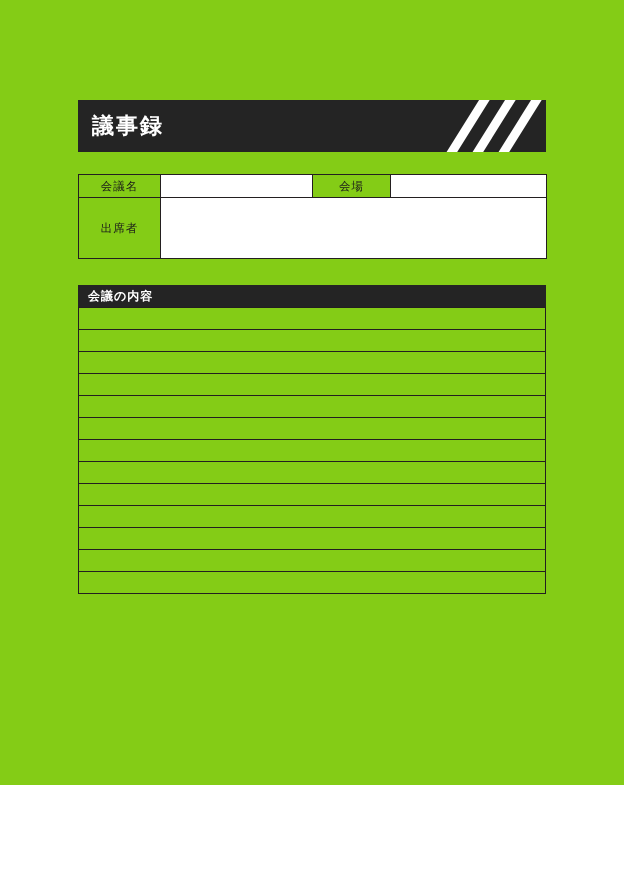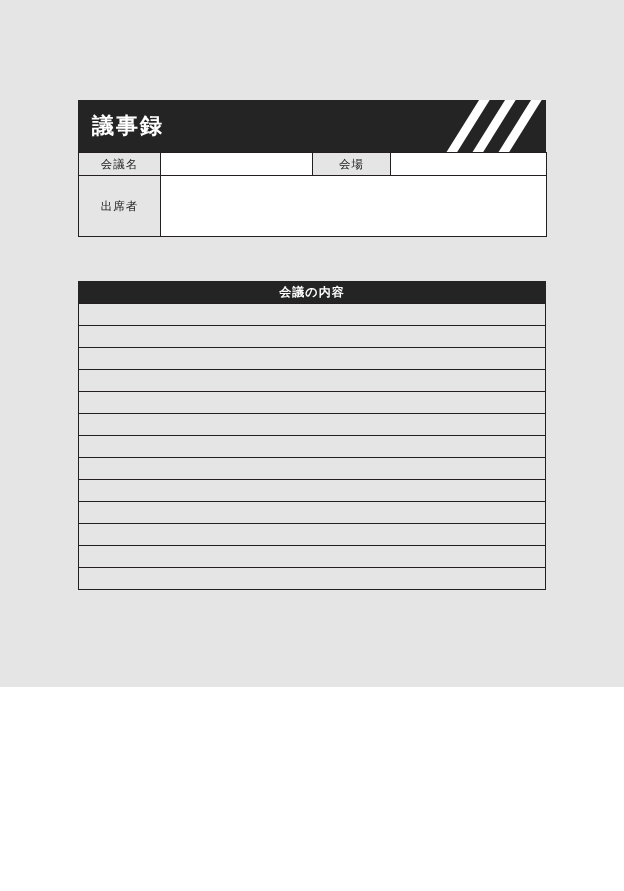--- a/index.html
+++ b/index.html
@@ -11,22 +11,22 @@
     height: 891px;
     background: #ffffff;
     font-family: "Liberation Sans", sans-serif;
     color: #1a1a1a;
     overflow: hidden;
   }
 
   .page {
     position: relative;
     width: 624px;
-    height: 687px;
-    background: #e5e5e5;
+    height: 785px;
+    background: #84cc16;
     box-sizing: border-box;
   }
 
   .sheet {
     position: absolute;
     left: 78px;
     top: 100px;
     width: 468px;
   }
 
@@ -55,20 +55,21 @@
     height: 86px;
     background: #ffffff;
     transform: rotate(32deg);
   }
   .stripe.s1 { right: 74px; }
   .stripe.s2 { right: 48px; }
   .stripe.s3 { right: 22px; }
 
   
   .info-table {
+    margin-top: 22px;
     border-collapse: collapse;
     width: 468px;
     table-layout: fixed;
   }
   .info-table td {
     border: 1px solid #231f20;
     height: 22px;
     font-size: 11.5px;
     padding: 0 6px;
     vertical-align: middle;
@@ -94,22 +95,21 @@
     font-size: 12px;
     font-weight: bold;
     letter-spacing: 1px;
     padding: 4px 10px;
     box-sizing: border-box;
     width: 468px;
     height: 22px;
     line-height: 14px;
   }
   .section-block {
-    margin-top: 44px;
-    text-align: center;
+    margin-top: 26px;
   }
 
   
   .lines {
     width: 468px;
     border-collapse: collapse;
     table-layout: fixed;
   }
   .lines td {
     border: 1px solid #231f20;

